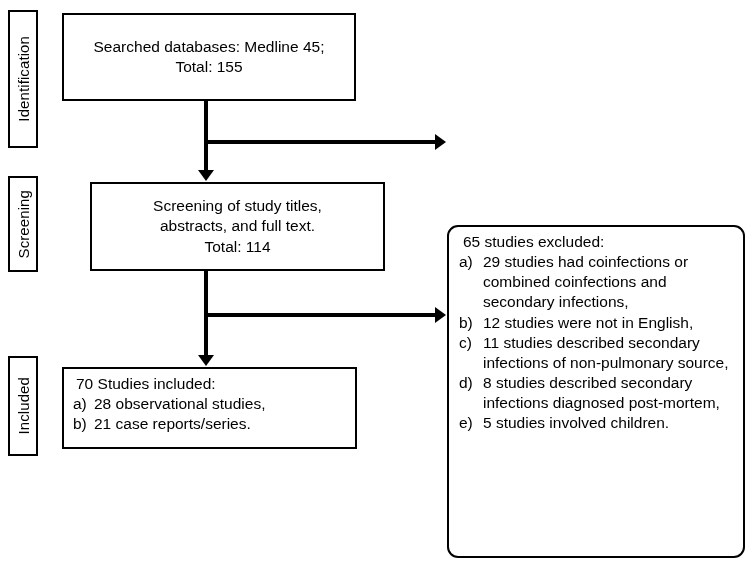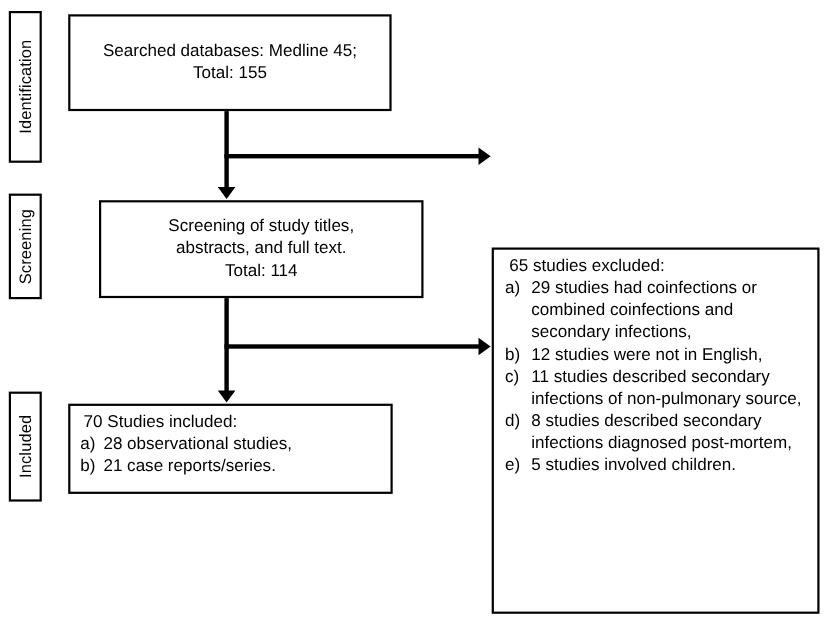--- a/index.html
+++ b/index.html
@@ -62,21 +62,21 @@
   }
   .node.middle {
     display: flex;
     align-items: center;
   }
 
   #node-identification { left: 62px; top: 13px;  width: 294px; height: 88px; }
   #node-screening      { left: 62px; top: 182px; width: 295px; height: 89px; margin-left: 28px; }
   #node-duplicates     { left: 447px; top: 125px; width: 298px; height: 34px; justify-content: center; }
   #node-included       { left: 62px;  top: 367px; width: 295px; height: 82px; padding: 5px 0 0 0; }
-  #node-excluded       { left: 447px; top: 225px; width: 298px; height: 333px; padding: 5px 0 0 0; }
+  #node-excluded       { left: 447px; top: 225px; width: 298px; height: 333px; padding: 5px 0 0 0; border-radius: 11px; }
 
   
   .lead-line {
     padding-left: 12px;
   }
   .enum-row {
     display: flex;
     align-items: flex-start;
   }
   .enum-marker {

